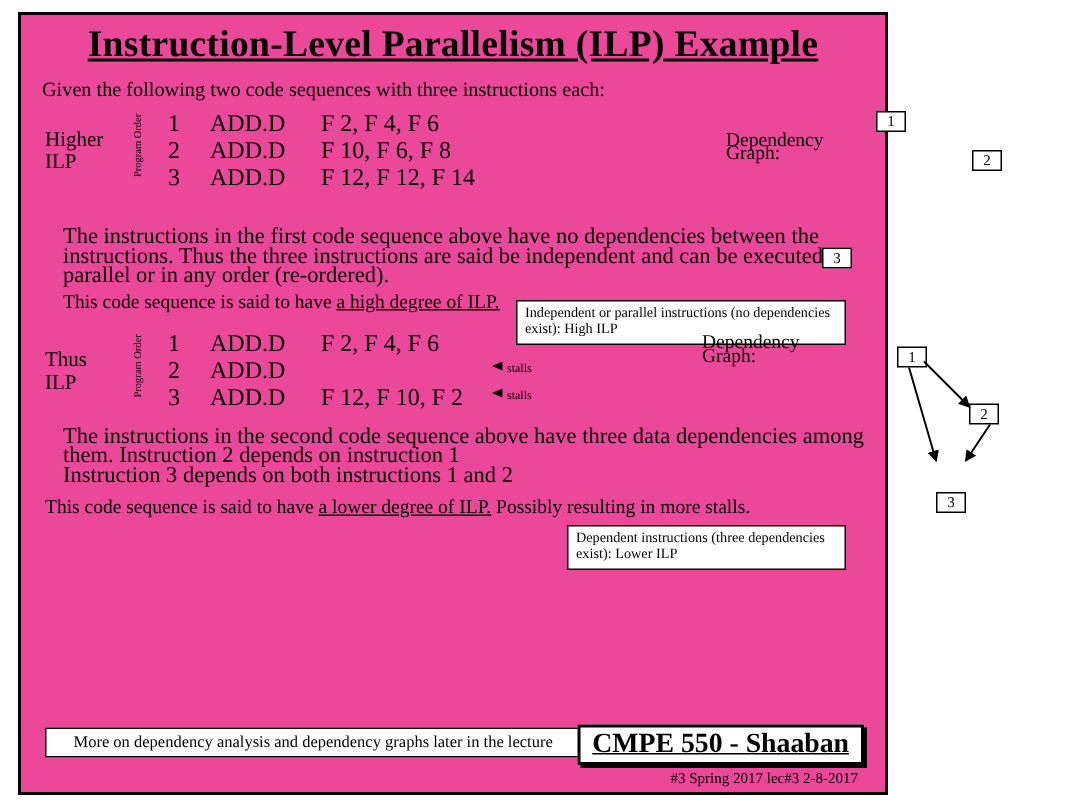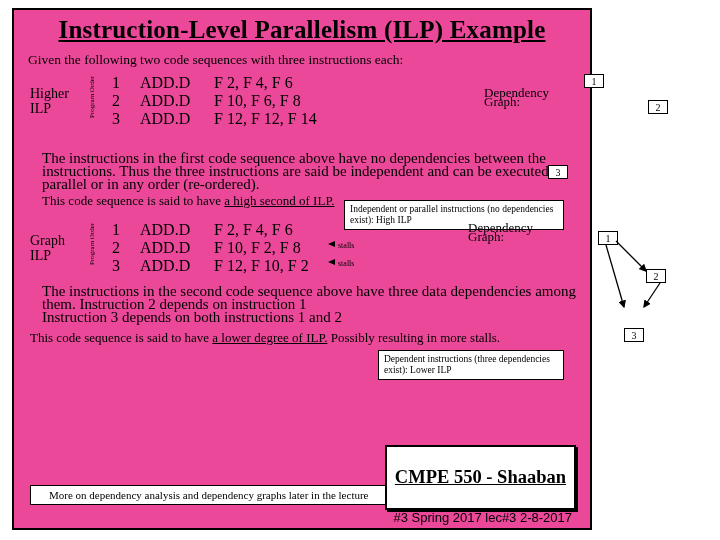--- a/index.html
+++ b/index.html
@@ -17,23 +17,23 @@
   .code .c3 { }
   .stall1 { position: absolute; left: 300px; top: 22px; font-size: 8px; }
   .stall2 { position: absolute; left: 300px; top: 40px; font-size: 8px; }
   .arrowL { display: inline-block; width: 0; height: 0; border-right: 7px solid #000; border-top: 3px solid transparent; border-bottom: 3px solid transparent; margin-right: 3px; vertical-align: 1px; }
   .depg { position: absolute; font-size: 13px; line-height: 9px; }
   .node { position: absolute; width: 20px; height: 14px; border: 1.5px solid #000; font-size: 10px; text-align: center; line-height: 13px; background: #fff; }
   .para1 { font-size: 15px; margin: 20px 14px 0 28px; line-height: 13px; }
   .hilite { font-size: 13px; margin: 2px 14px 4px 28px; }
   .u { text-decoration: underline; }
   .sidebox { position: absolute; border: 1px solid #000; font-size: 9.5px; padding: 3px 5px; background: #fff; line-height: 11px; }
-  .course { position: absolute; right: 14px; bottom: 18px; border: 2px solid #000; box-shadow: 2px 2px 0 #000; padding: 20px 8px; font-size: 18.5px; font-weight: bold; text-decoration: underline; background: #fff; }
+  .course { position: absolute; right: 14px; bottom: 18px; border: 2px solid #000; box-shadow: 2px 2px 0 #000; padding: 1px 8px; font-size: 18.5px; font-weight: bold; text-decoration: underline; background: #fff; }
   .note { position: absolute; left: 16px; bottom: 23px; border: 1px solid #000; padding: 3px 18px; font-size: 11px; background: #fff; width: 378px; }
-  .pg { position: absolute; right: 18px; bottom: 3px; font-size: 13px; font-family: Liberation Sans, sans-serif; }
+  .pg { position: absolute; right: 18px; bottom: 3px; font-size: 10px; font-family: Liberation Serif, serif; }
   svg.depsvg { position: absolute; overflow: visible; }
 </style>
 </head>
 <body>
 
 <div class="slide">
   <div class="title">Instruction-Level Parallelism (ILP) Example</div>
   <div class="intro">Given the following two code sequences with three instructions each:</div>
 
   <div class="seqwrap">
@@ -59,37 +59,36 @@
     </div>
     <div class="depg" style="left:456px; top:16px; white-space:pre">Dependency
 Graph:</div>
     <div class="node" style="left:556px; top:2px;">1</div>
     <div class="node" style="left:620px; top:28px;">2</div>
   </div>
 
   <div class="node" style="position:absolute; left:534px; top:155px;">3</div>
 
   <div class="para1">The instructions in the first code sequence above have no dependencies  between the instructions. Thus the three instructions are said be independent and can be executed in parallel or in any order (re-ordered).</div>
-  <div class="hilite"><span>This code sequence is said to have </span><span class="u">a high second of ILP.</span></div>
+  <div class="hilite"><span>This code sequence is said to have </span><span class="u">a high degree of ILP.</span></div>
   <div class="sidebox" style="right:26px; top:190px; width:220px;">Independent or parallel instructions  (no dependencies exist):  High ILP</div>
 
   <div class="seqwrap" style="margin-top:10px;">
-    <div class="ilp-label" style="white-space:pre">Graph
+    <div class="ilp-label" style="white-space:pre">Thus
 ILP</div>
     <div class="po-label">Program  Order</div>
     <div class="code">
       <div class="row">
           <span class="c1">1</span>
           <span class="c2">ADD.D</span>
           <span class="c3">F 2, F 4, F 6</span>
         </div>
       <div class="row">
           <span class="c1">2</span>
           <span class="c2">ADD.D</span>
-          <span class="c3">F 10, F 2, F 8</span>
         </div>
       <div class="row">
           <span class="c1">3</span>
           <span class="c2">ADD.D</span>
           <span class="c3">F 12, F 10, F 2</span>
         </div>
     </div>
     <div class="stall1"><span class="arrowL"></span><span>stalls</span></div>
     <div class="stall2"><span class="arrowL"></span><span>stalls</span></div>
     <div class="depg" style="left:440px; top:4px; white-space:pre">Dependency

